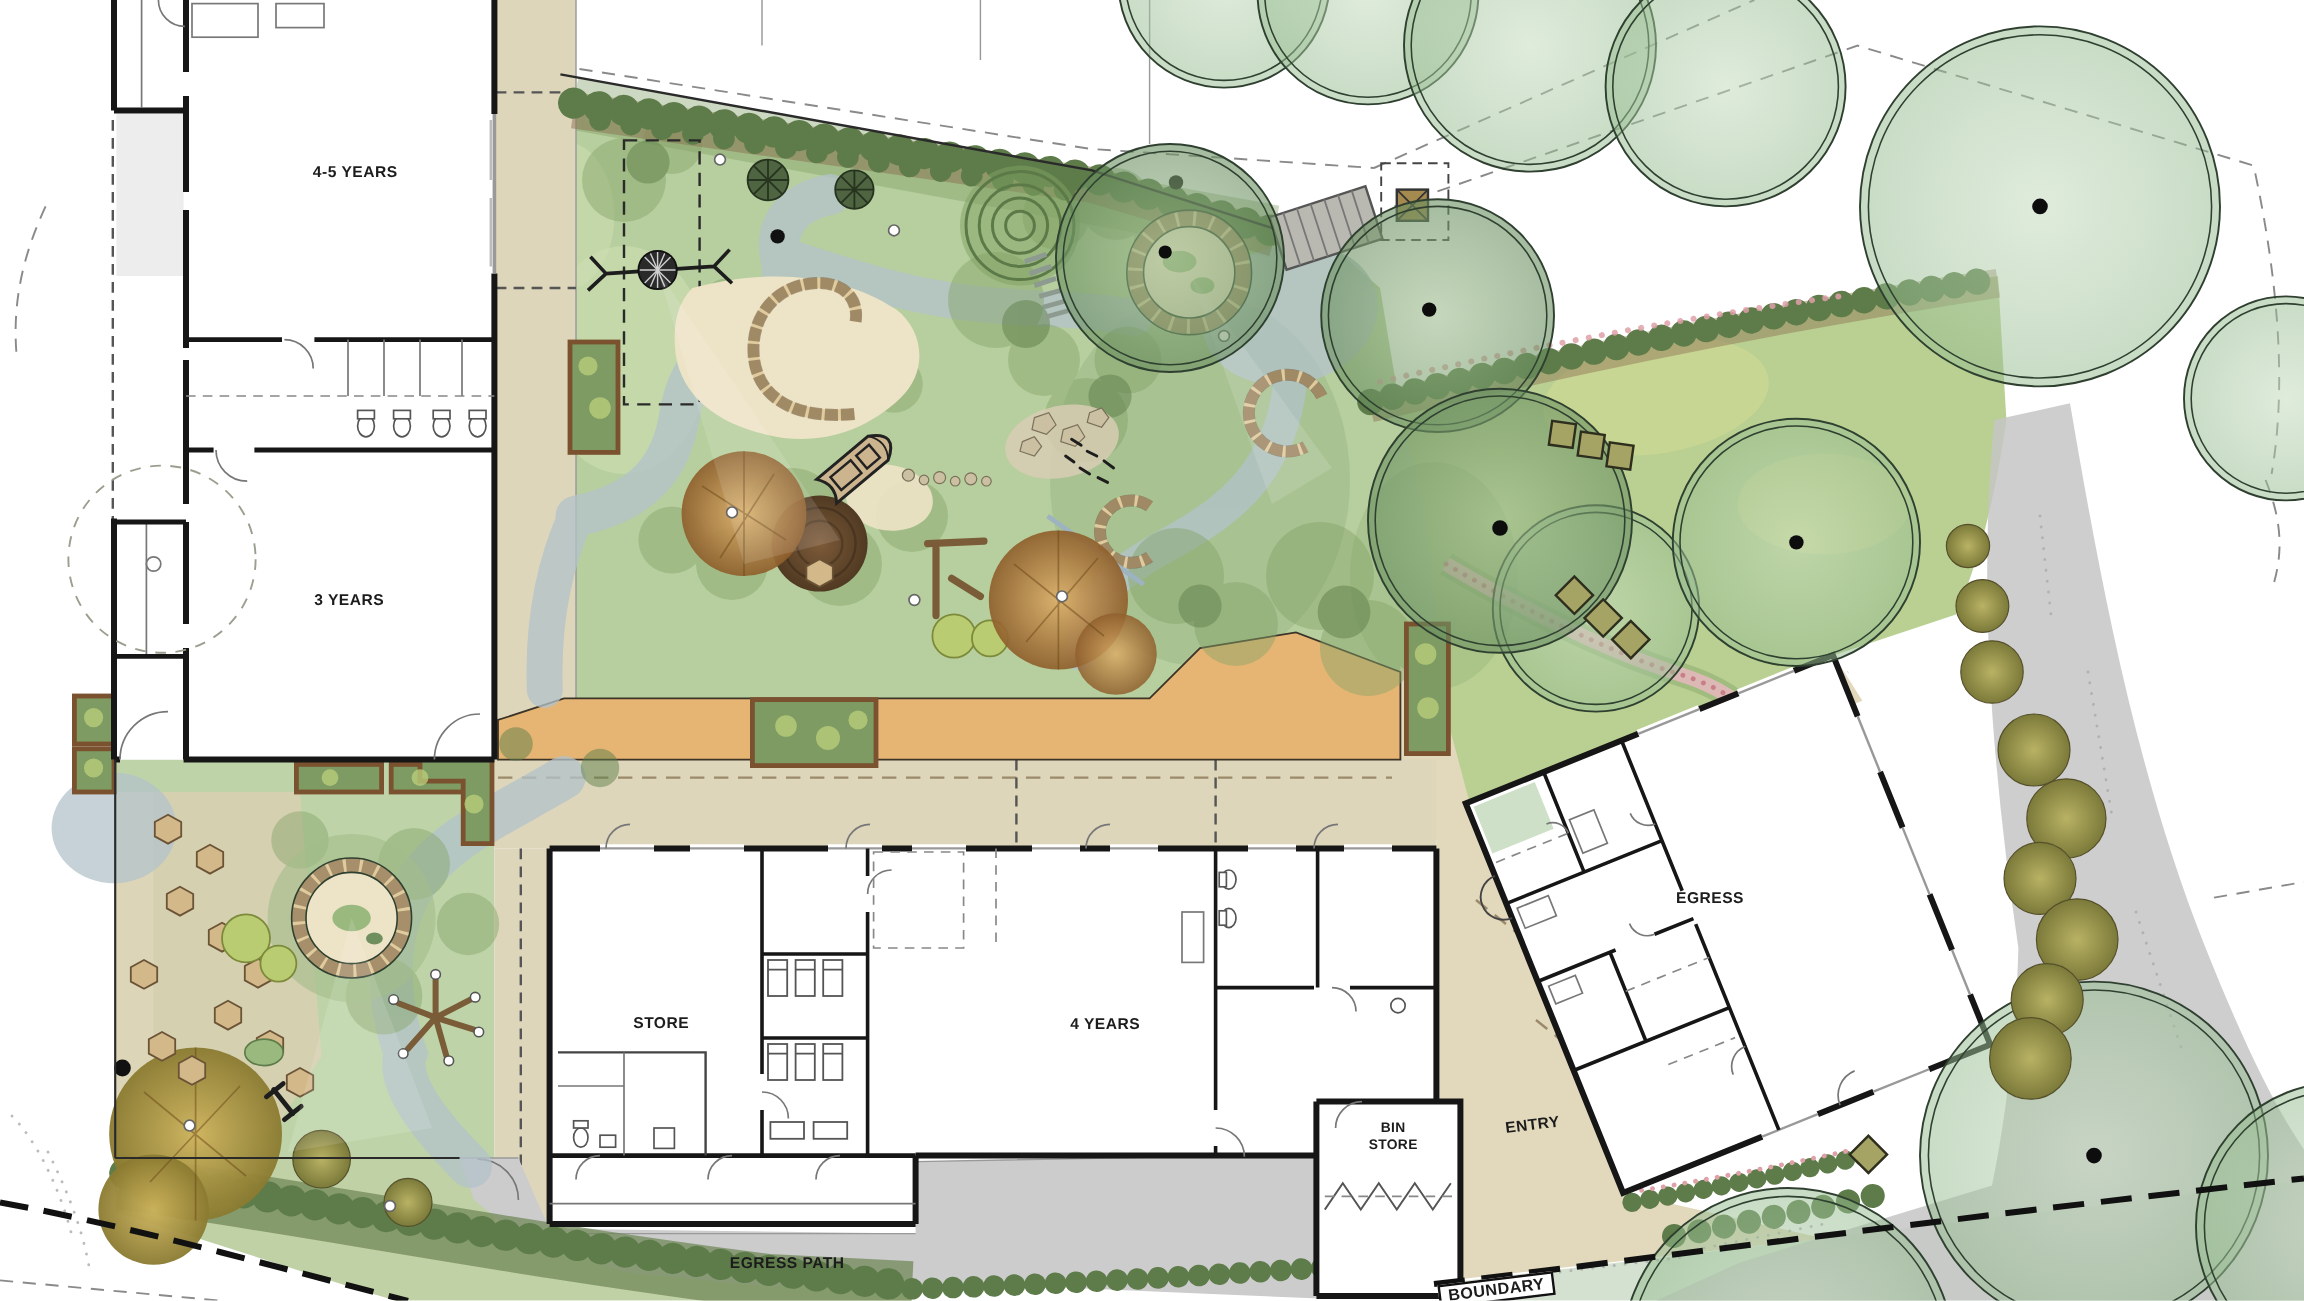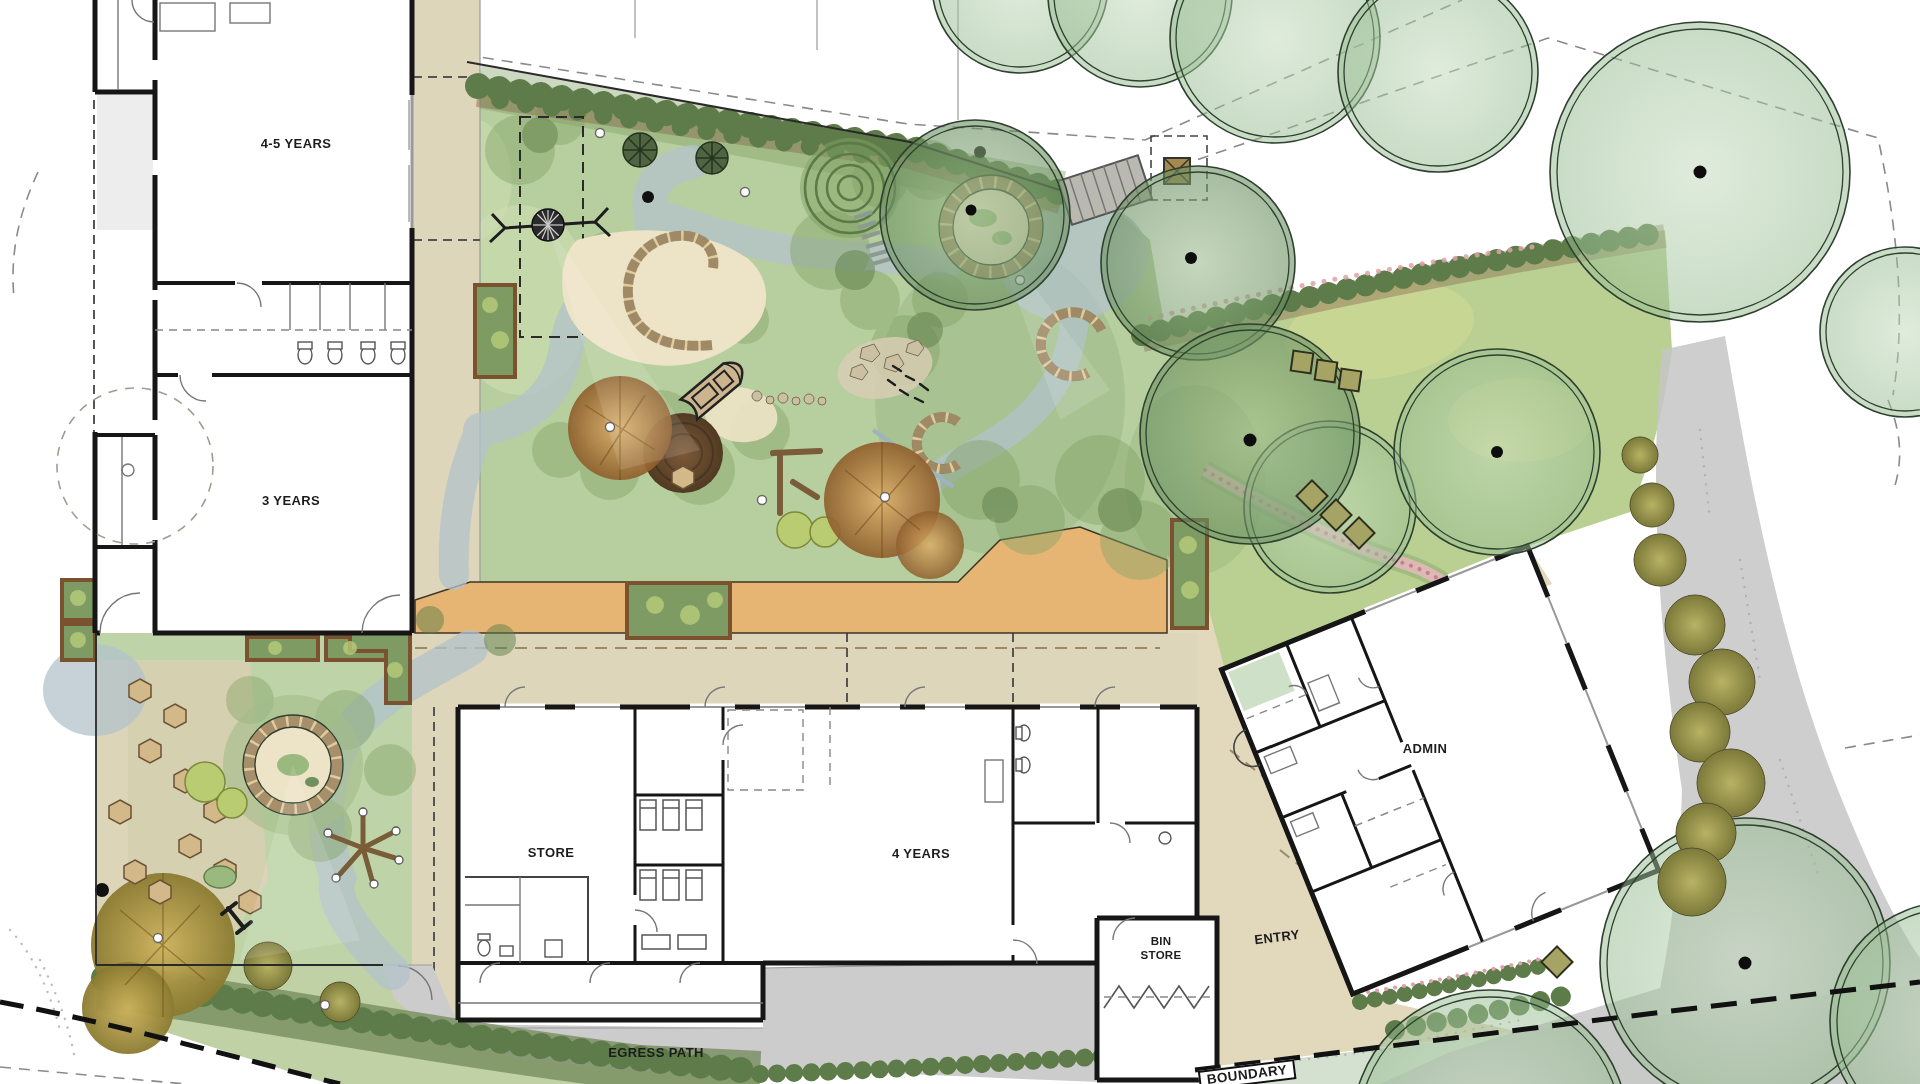--- a/index.html
+++ b/index.html
@@ -653,19 +653,19 @@
     <path d="M 1195,1070 C 1350,1052 1600,1018 1920,982" stroke="#111" stroke-width="5" stroke-dasharray="26 14" fill="none"></path>
     <line x1="96" y1="633" x2="96" y2="965" stroke="#2a2a2a" stroke-width="1.8"></line>
     <line x1="96" y1="965" x2="383" y2="965" stroke="#2a2a2a" stroke-width="1.8"></line>
   </g>
 </svg>
 
 <div class="lbl" style="left:296px;top:143px">4-5 YEARS</div>
 <div class="lbl" style="left:291px;top:500px">3 YEARS</div>
 <div class="lbl" style="left:551px;top:852px">STORE</div>
 <div class="lbl" style="left:921px;top:853px">4 YEARS</div>
-<div class="lbl" style="left:1425px;top:748px">ADMIN</div>
+<div class="lbl" style="left:1425px;top:748px">EGRESS</div>
 <div class="lbl small pre" style="left:1161px;top:948px">BIN
 STORE</div>
 <div class="lbl rot" style="left:1277px;top:937px">ENTRY</div>
 <div class="lbl" style="left:656px;top:1052px">EGRESS PATH</div>
 <div class="lbl box" style="left:1247px;top:1075px">BOUNDARY</div>
 </div>
 
 </body></html>

